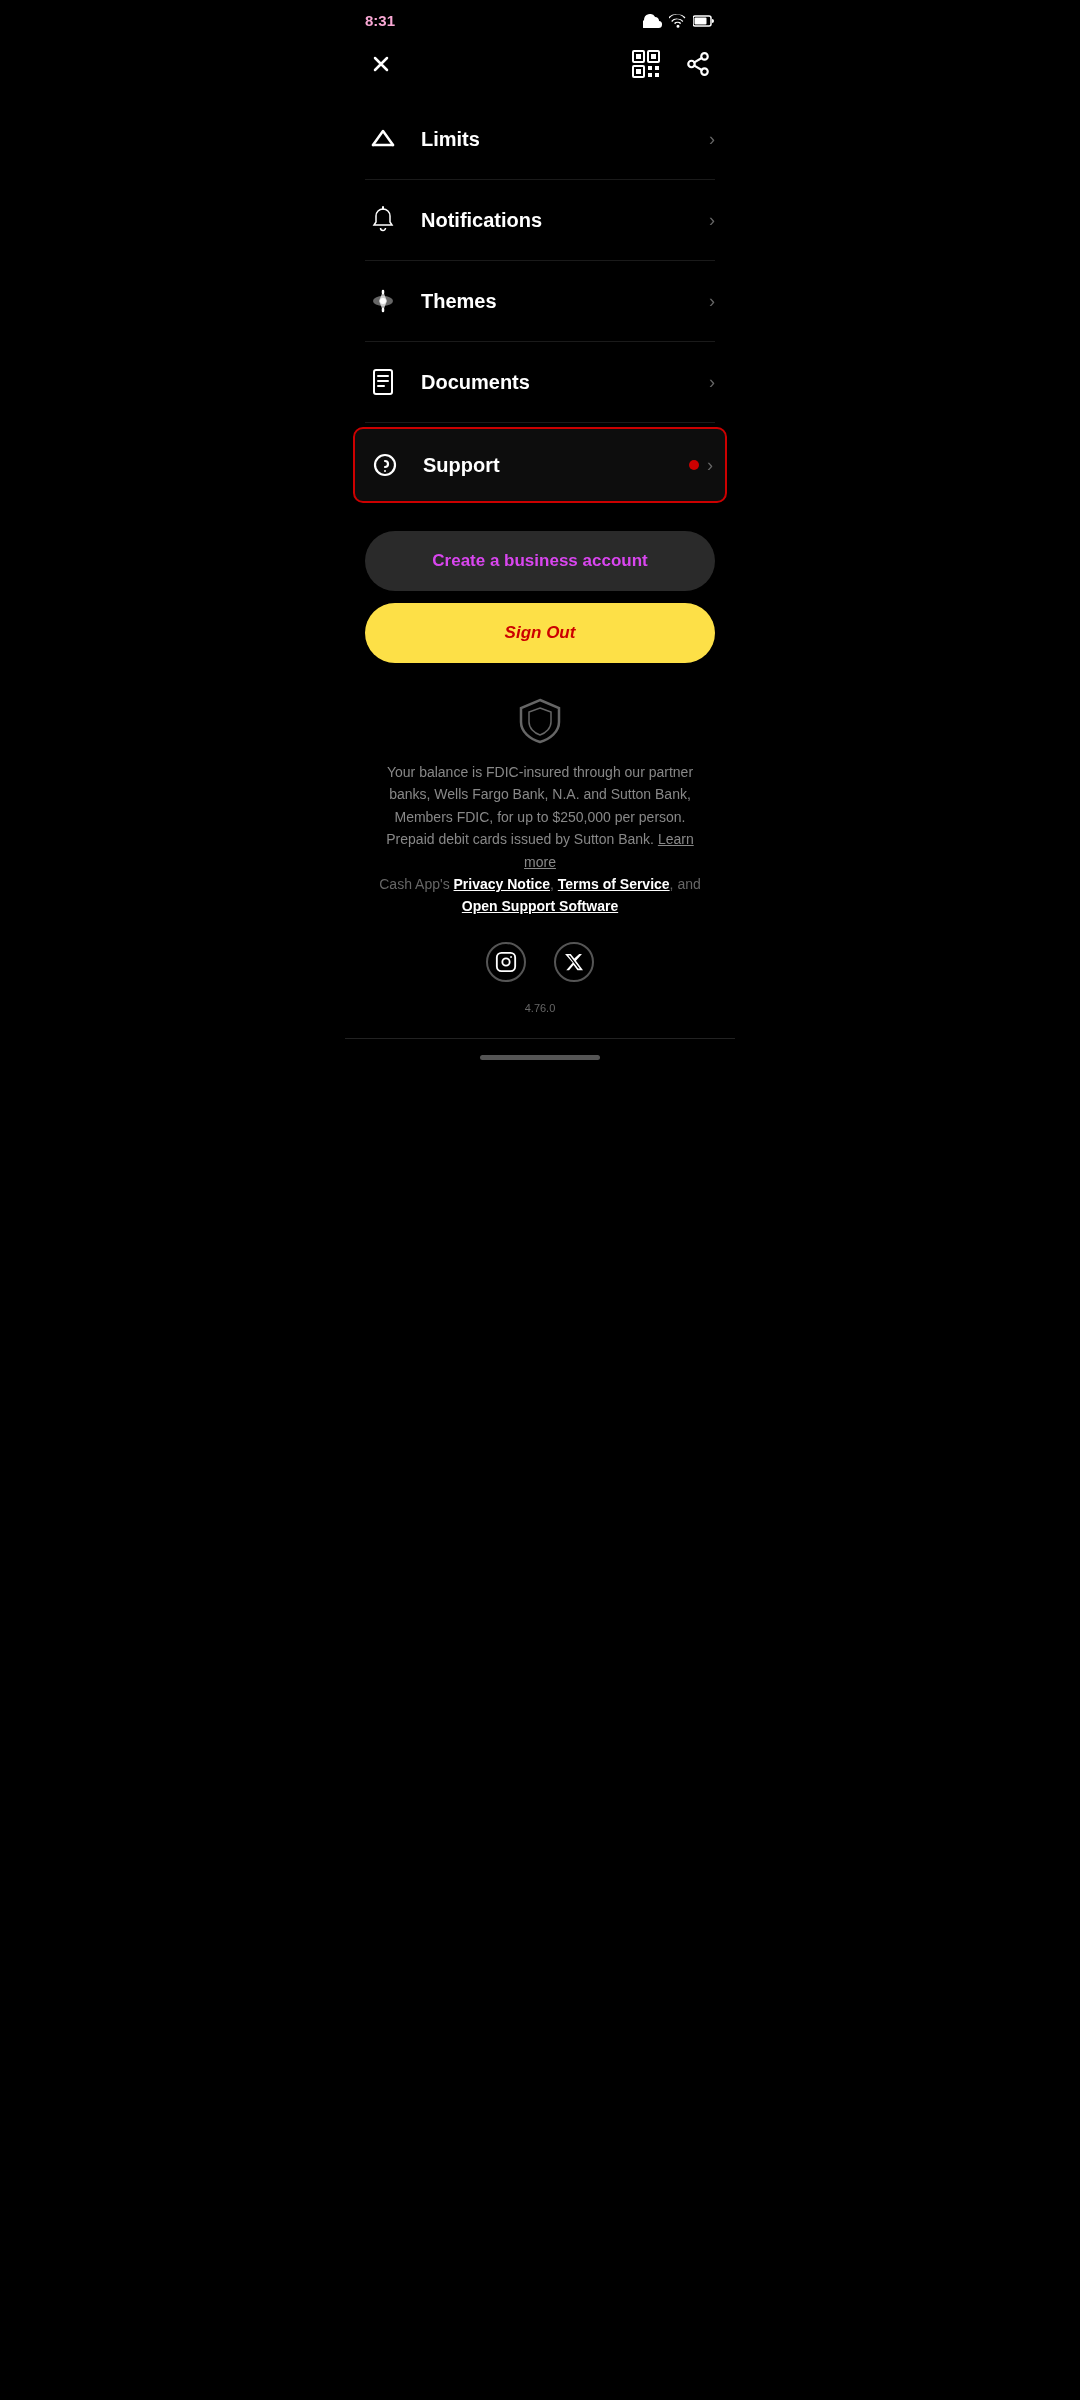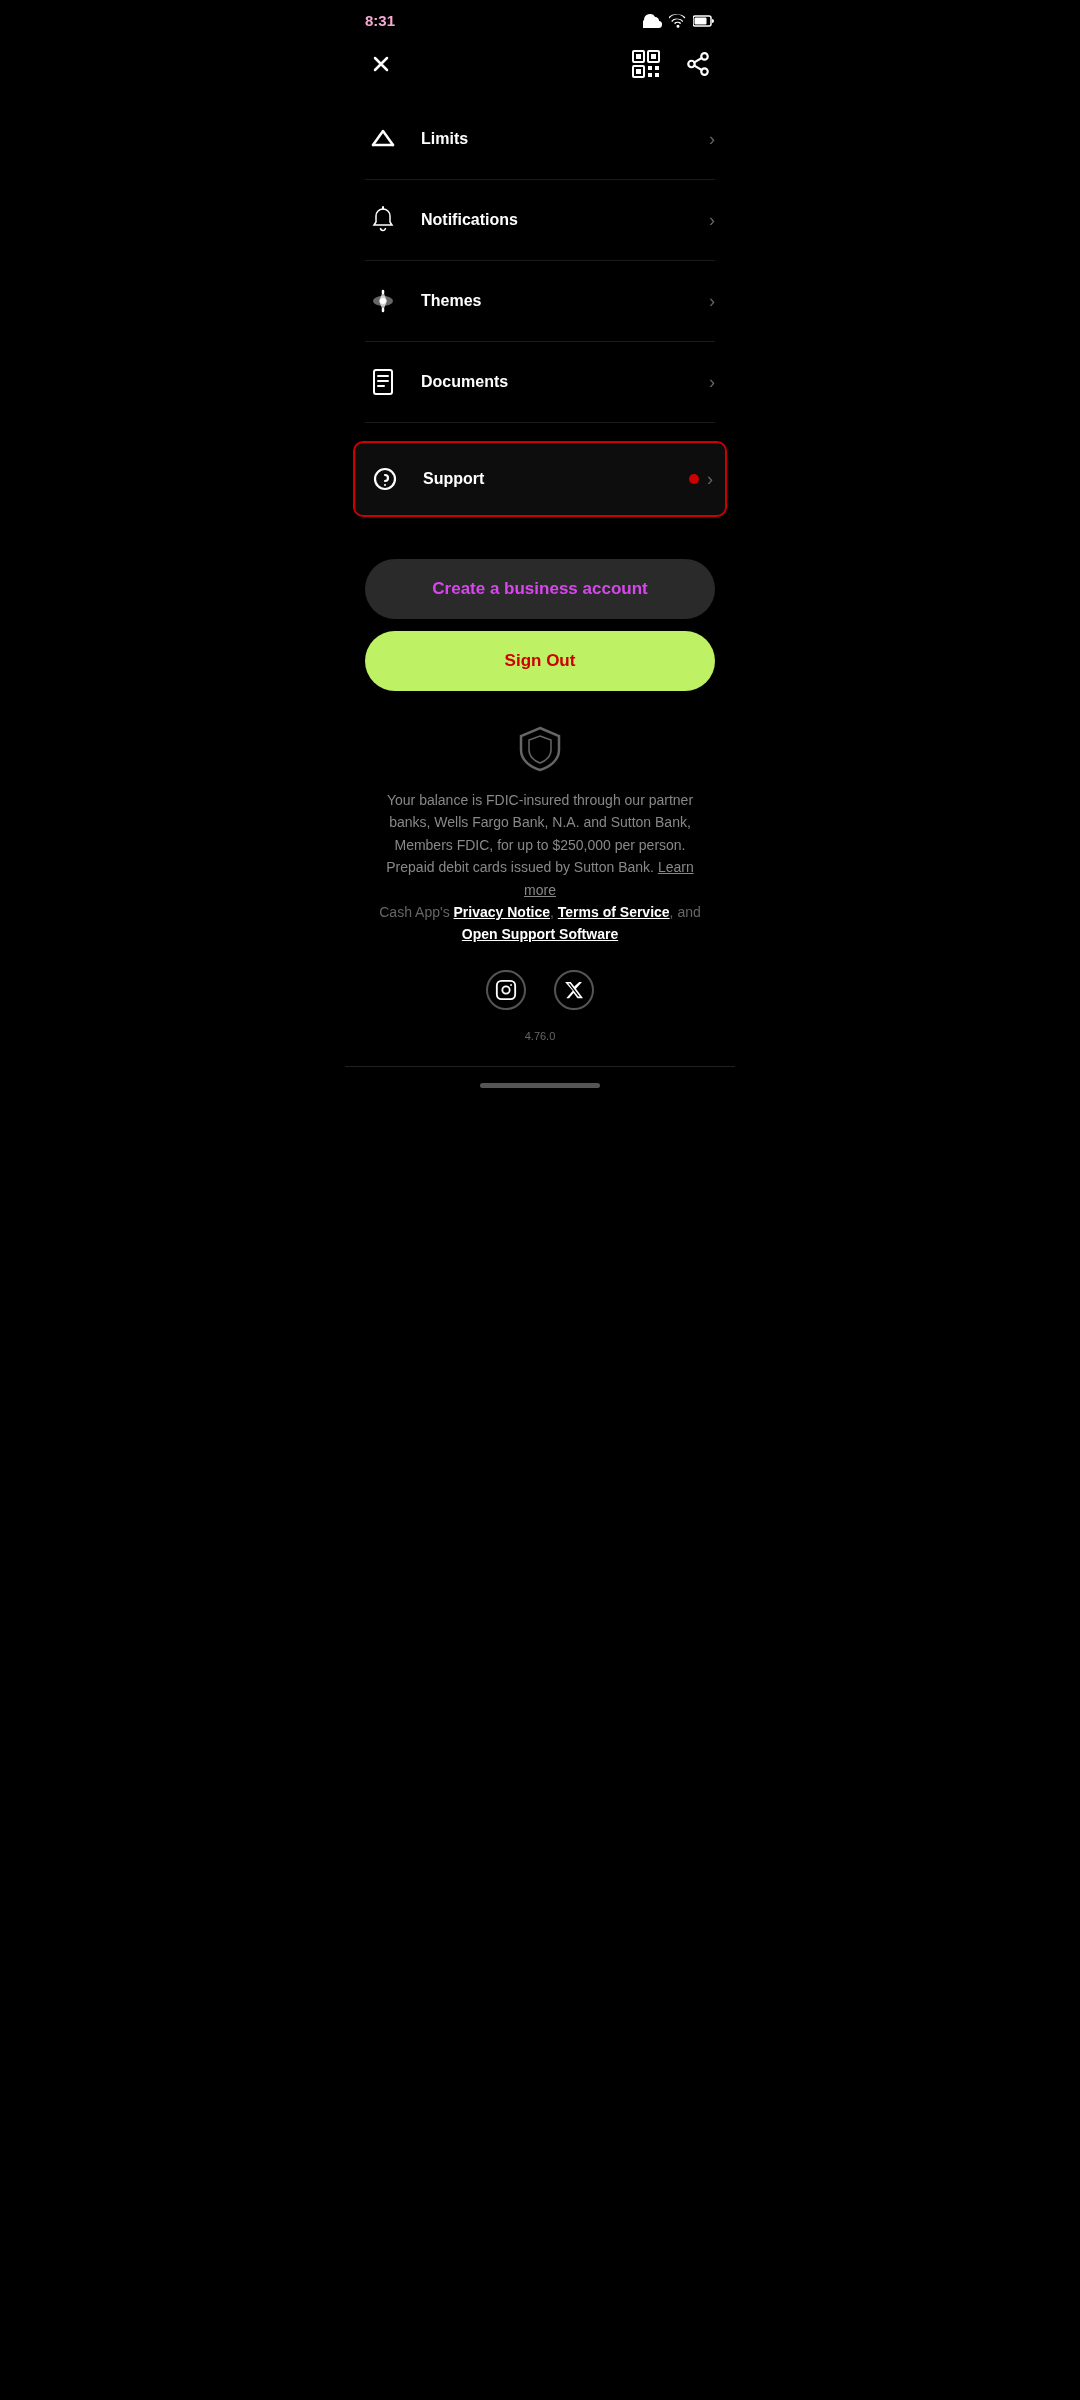--- a/index.html
+++ b/index.html
@@ -60,35 +60,35 @@
       cursor: pointer;
       position: relative;
     }
     .menu-item:last-child {
       border-bottom: none;
     }
     .menu-item.highlighted {
       border: 2px solid #cc0000;
       border-radius: 10px;
       padding: 18px 12px;
-      margin: 18px -12px;
+      margin: 4px -12px;
       background: #0d0d0d;
       justify-content: center;
     }
     .menu-icon {
       width: 36px;
       height: 36px;
       display: flex;
       align-items: center;
       justify-content: center;
       margin-right: 20px;
       flex-shrink: 0;
     }
     .menu-label {
-      font-size: 16px;
+      font-size: 20px;
       font-weight: 600;
       color: #fff;
       flex: 1;
     }
     .menu-badge {
       width: 10px;
       height: 10px;
       background: #cc0000;
       border-radius: 50%;
       margin-right: 8px;
@@ -113,22 +113,23 @@
       font-size: 17px;
       font-weight: 700;
       cursor: pointer;
       text-align: center;
     }
     .btn-create {
       background: #2a2a2a;
       color: #d946ef;
     }
     .btn-signout {
-      background: #bef264;
+      background: #fde047;
       color: #cc0000;
+      font-style: italic;
     }
 
     
     .footer {
       padding: 16px 24px 0;
       text-align: center;
     }
     .shield-icon {
       margin: 0 auto 16px;
       width: 50px;

